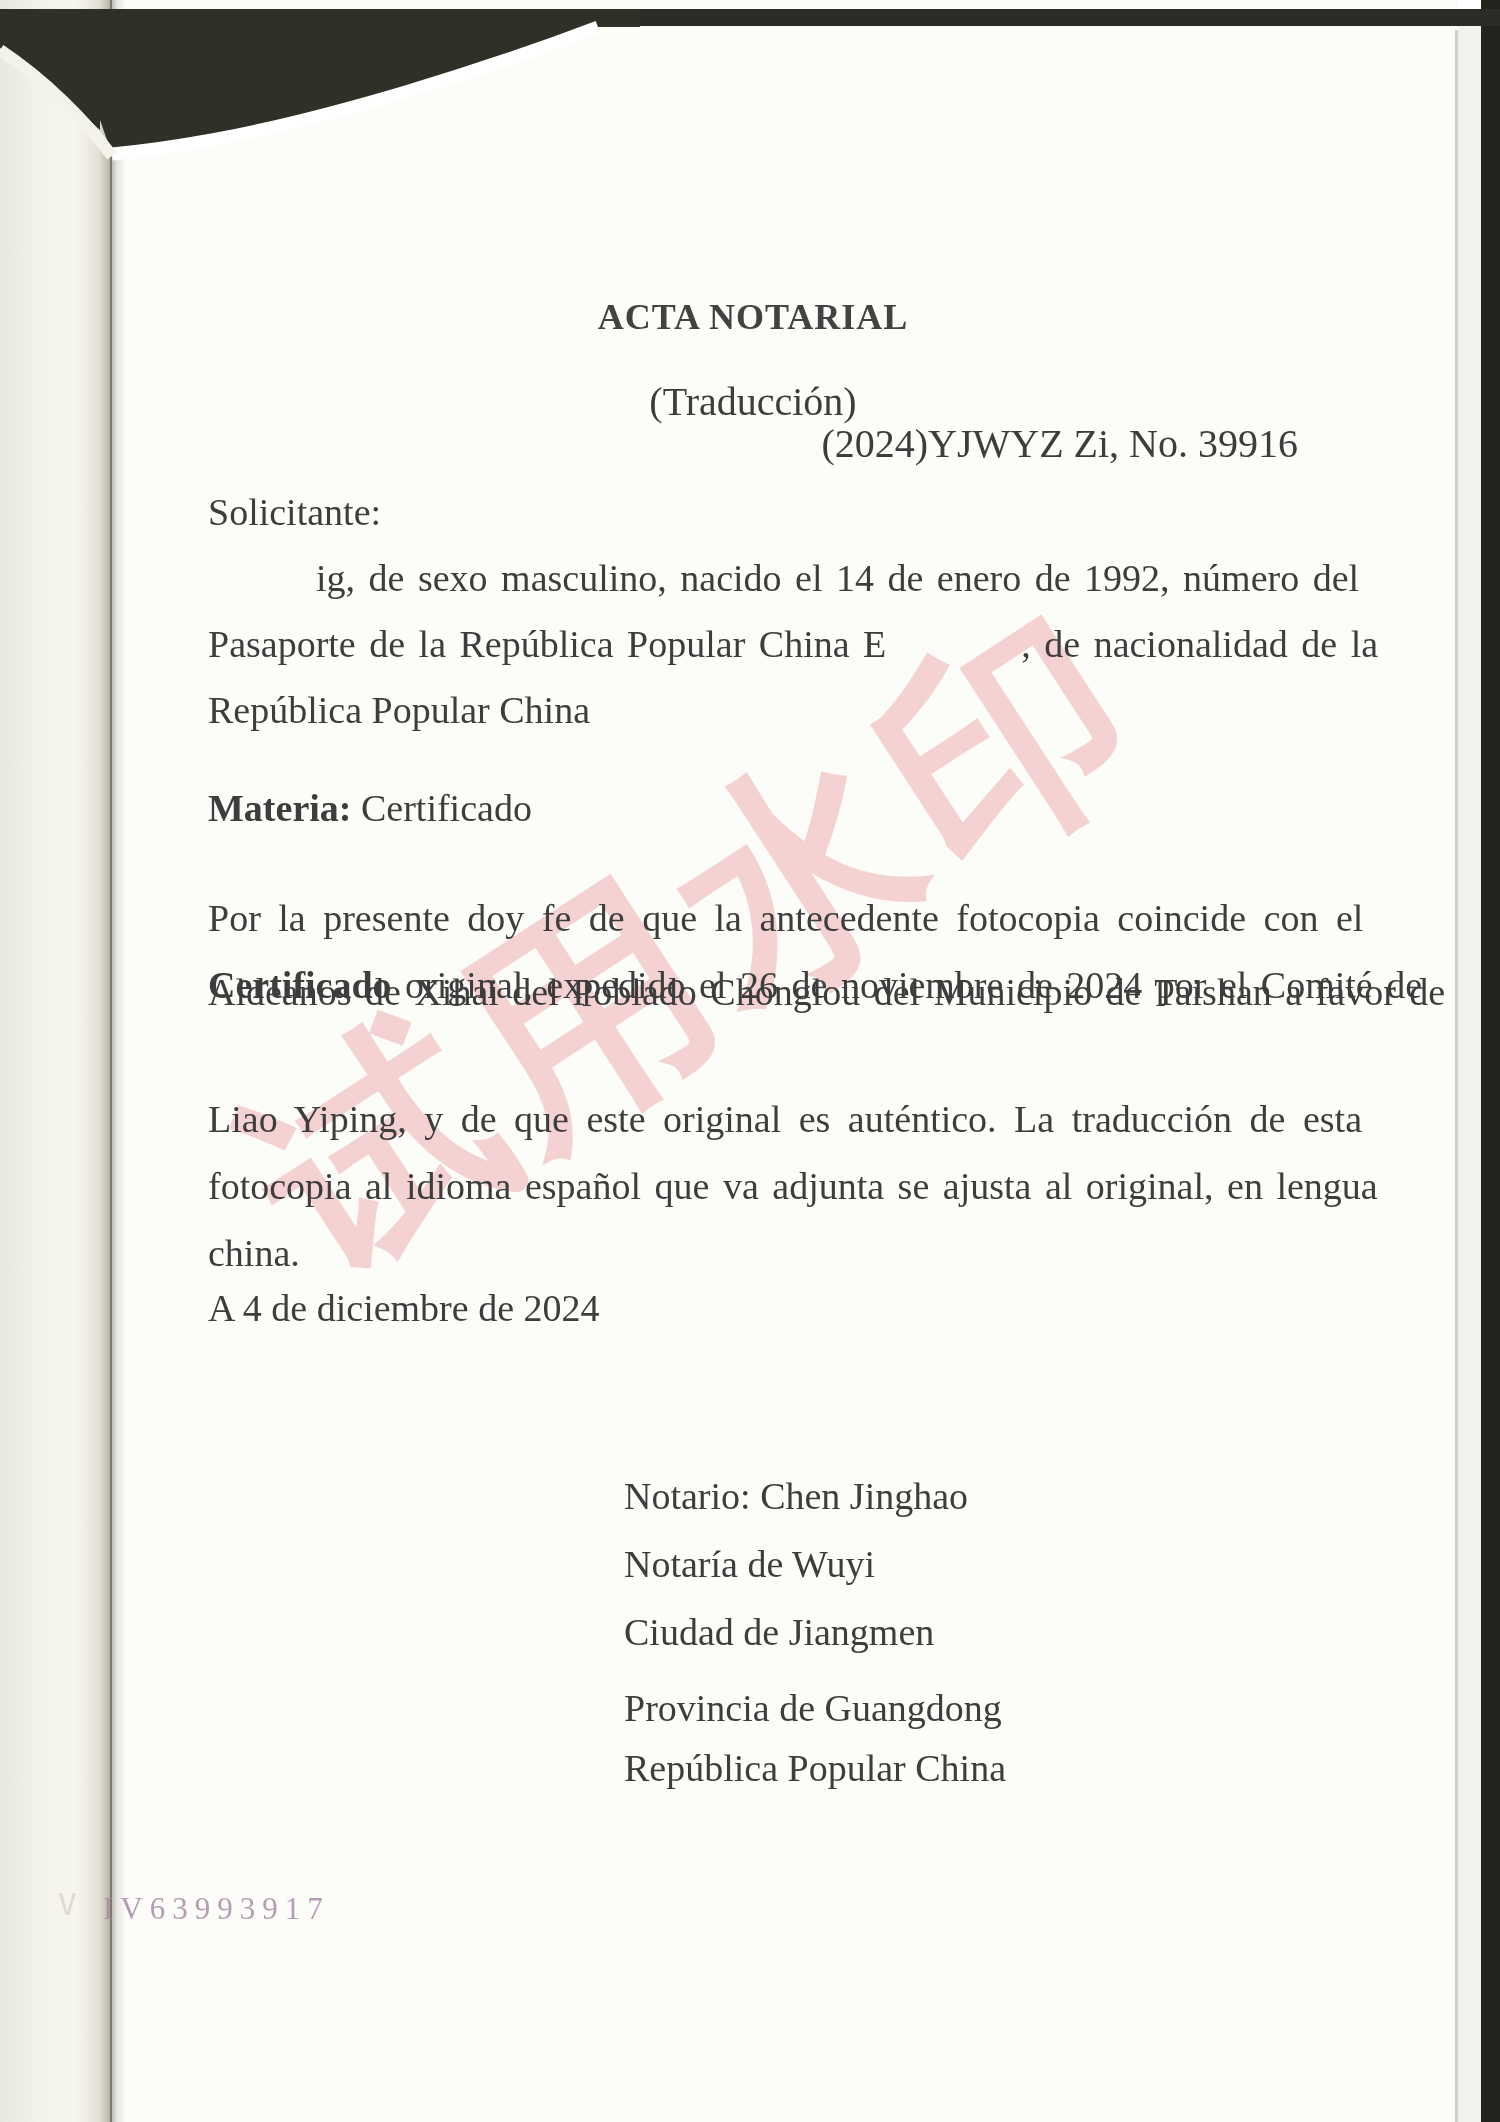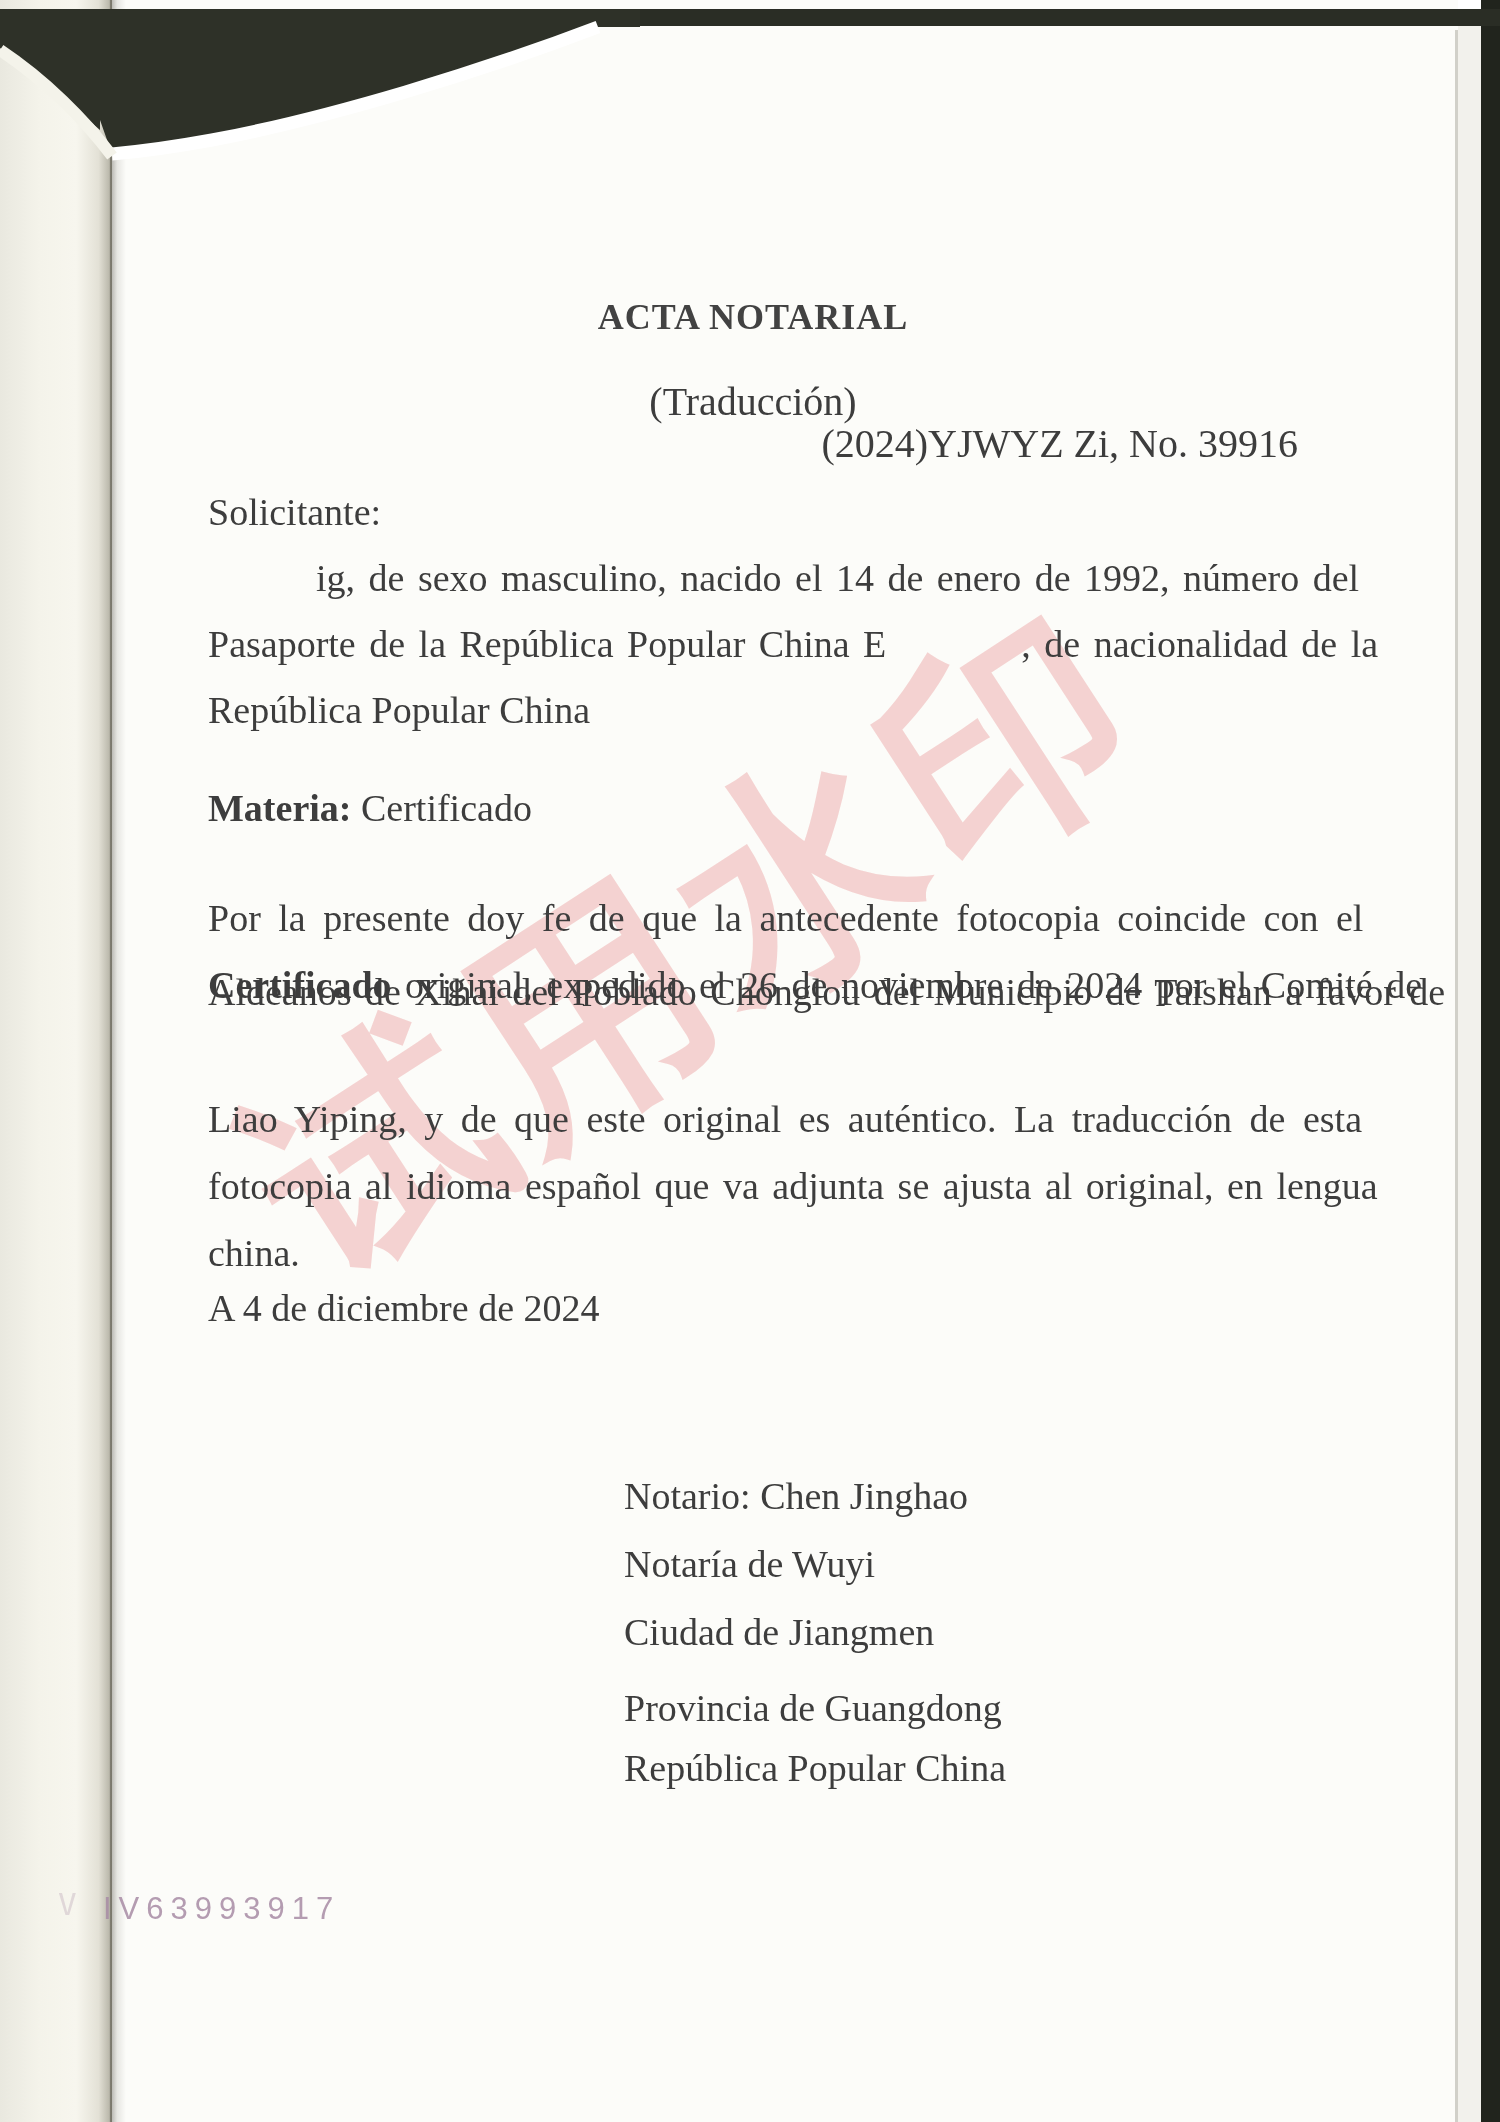--- a/index.html
+++ b/index.html
@@ -34,21 +34,21 @@
   #refnum{top:420px;font-size:40px;}
   #solicitante{top:490px;}
   #a1{top:556px;text-align:right;} #a2{top:622px;} #a3{top:688px;}
   #materia{top:786px;}
   #b1{top:896px;} #b2{top:963px;} #b3{top:970px;}
   #b4{top:1097px;} #b5{top:1164px;} #b6{top:1231px;}
   #dateline{top:1286px;}
   .sig{left:624px;width:700px;}
   #s1{top:1474px;} #s2{top:1542px;} #s3{top:1610px;} #s4{top:1678px;margin-top:8px;} #s5{top:1746px;}
   
-  #stamp{position:absolute;left:103px;top:1891px;font-family:Liberation Sans, sans-serif;
+  #stamp{position:absolute;left:103px;top:1891px;font-family:Liberation Serif, serif;
      font-size:31px;letter-spacing:7px;color:#a88ca5;opacity:.85;}
   #stampghost{position:absolute;left:58px;top:1886px;font-family:"DejaVu Sans Mono", monospace;
      font-size:31px;color:#a88ca5;opacity:.28;}
 </style>
 </head>
 <body>
 
 <div id="page">
 
   <div id="leftstrip"></div>

